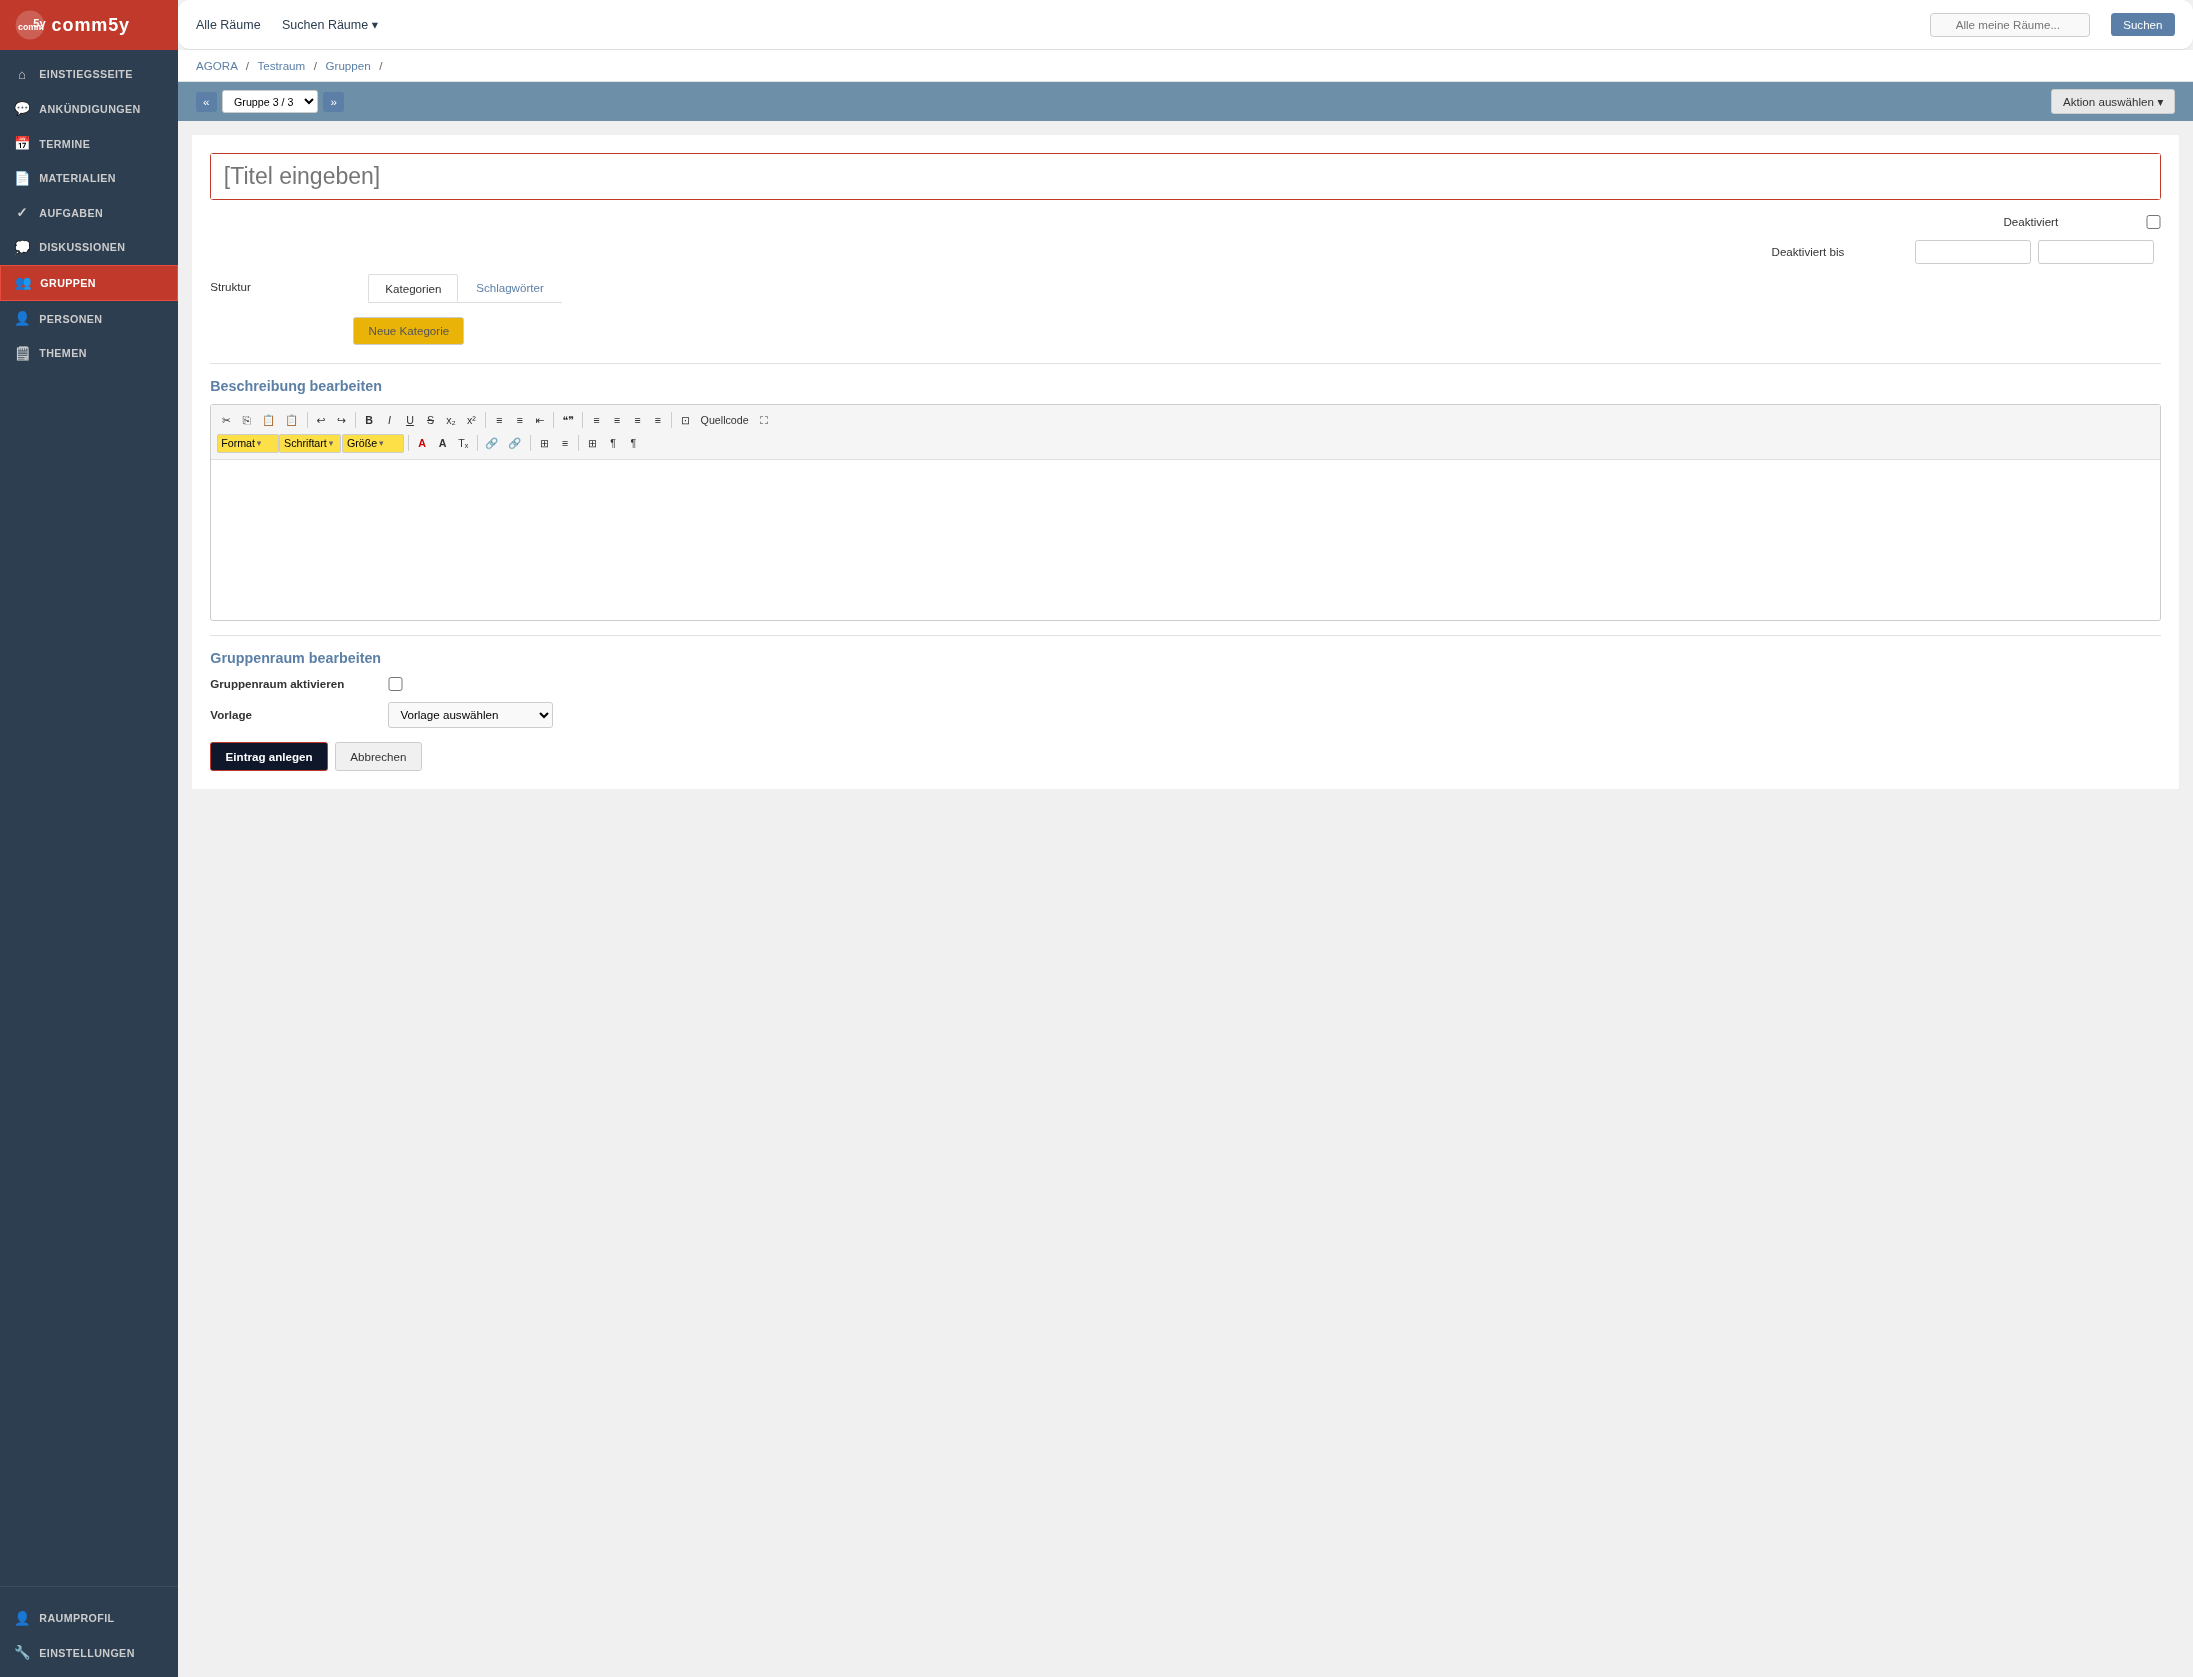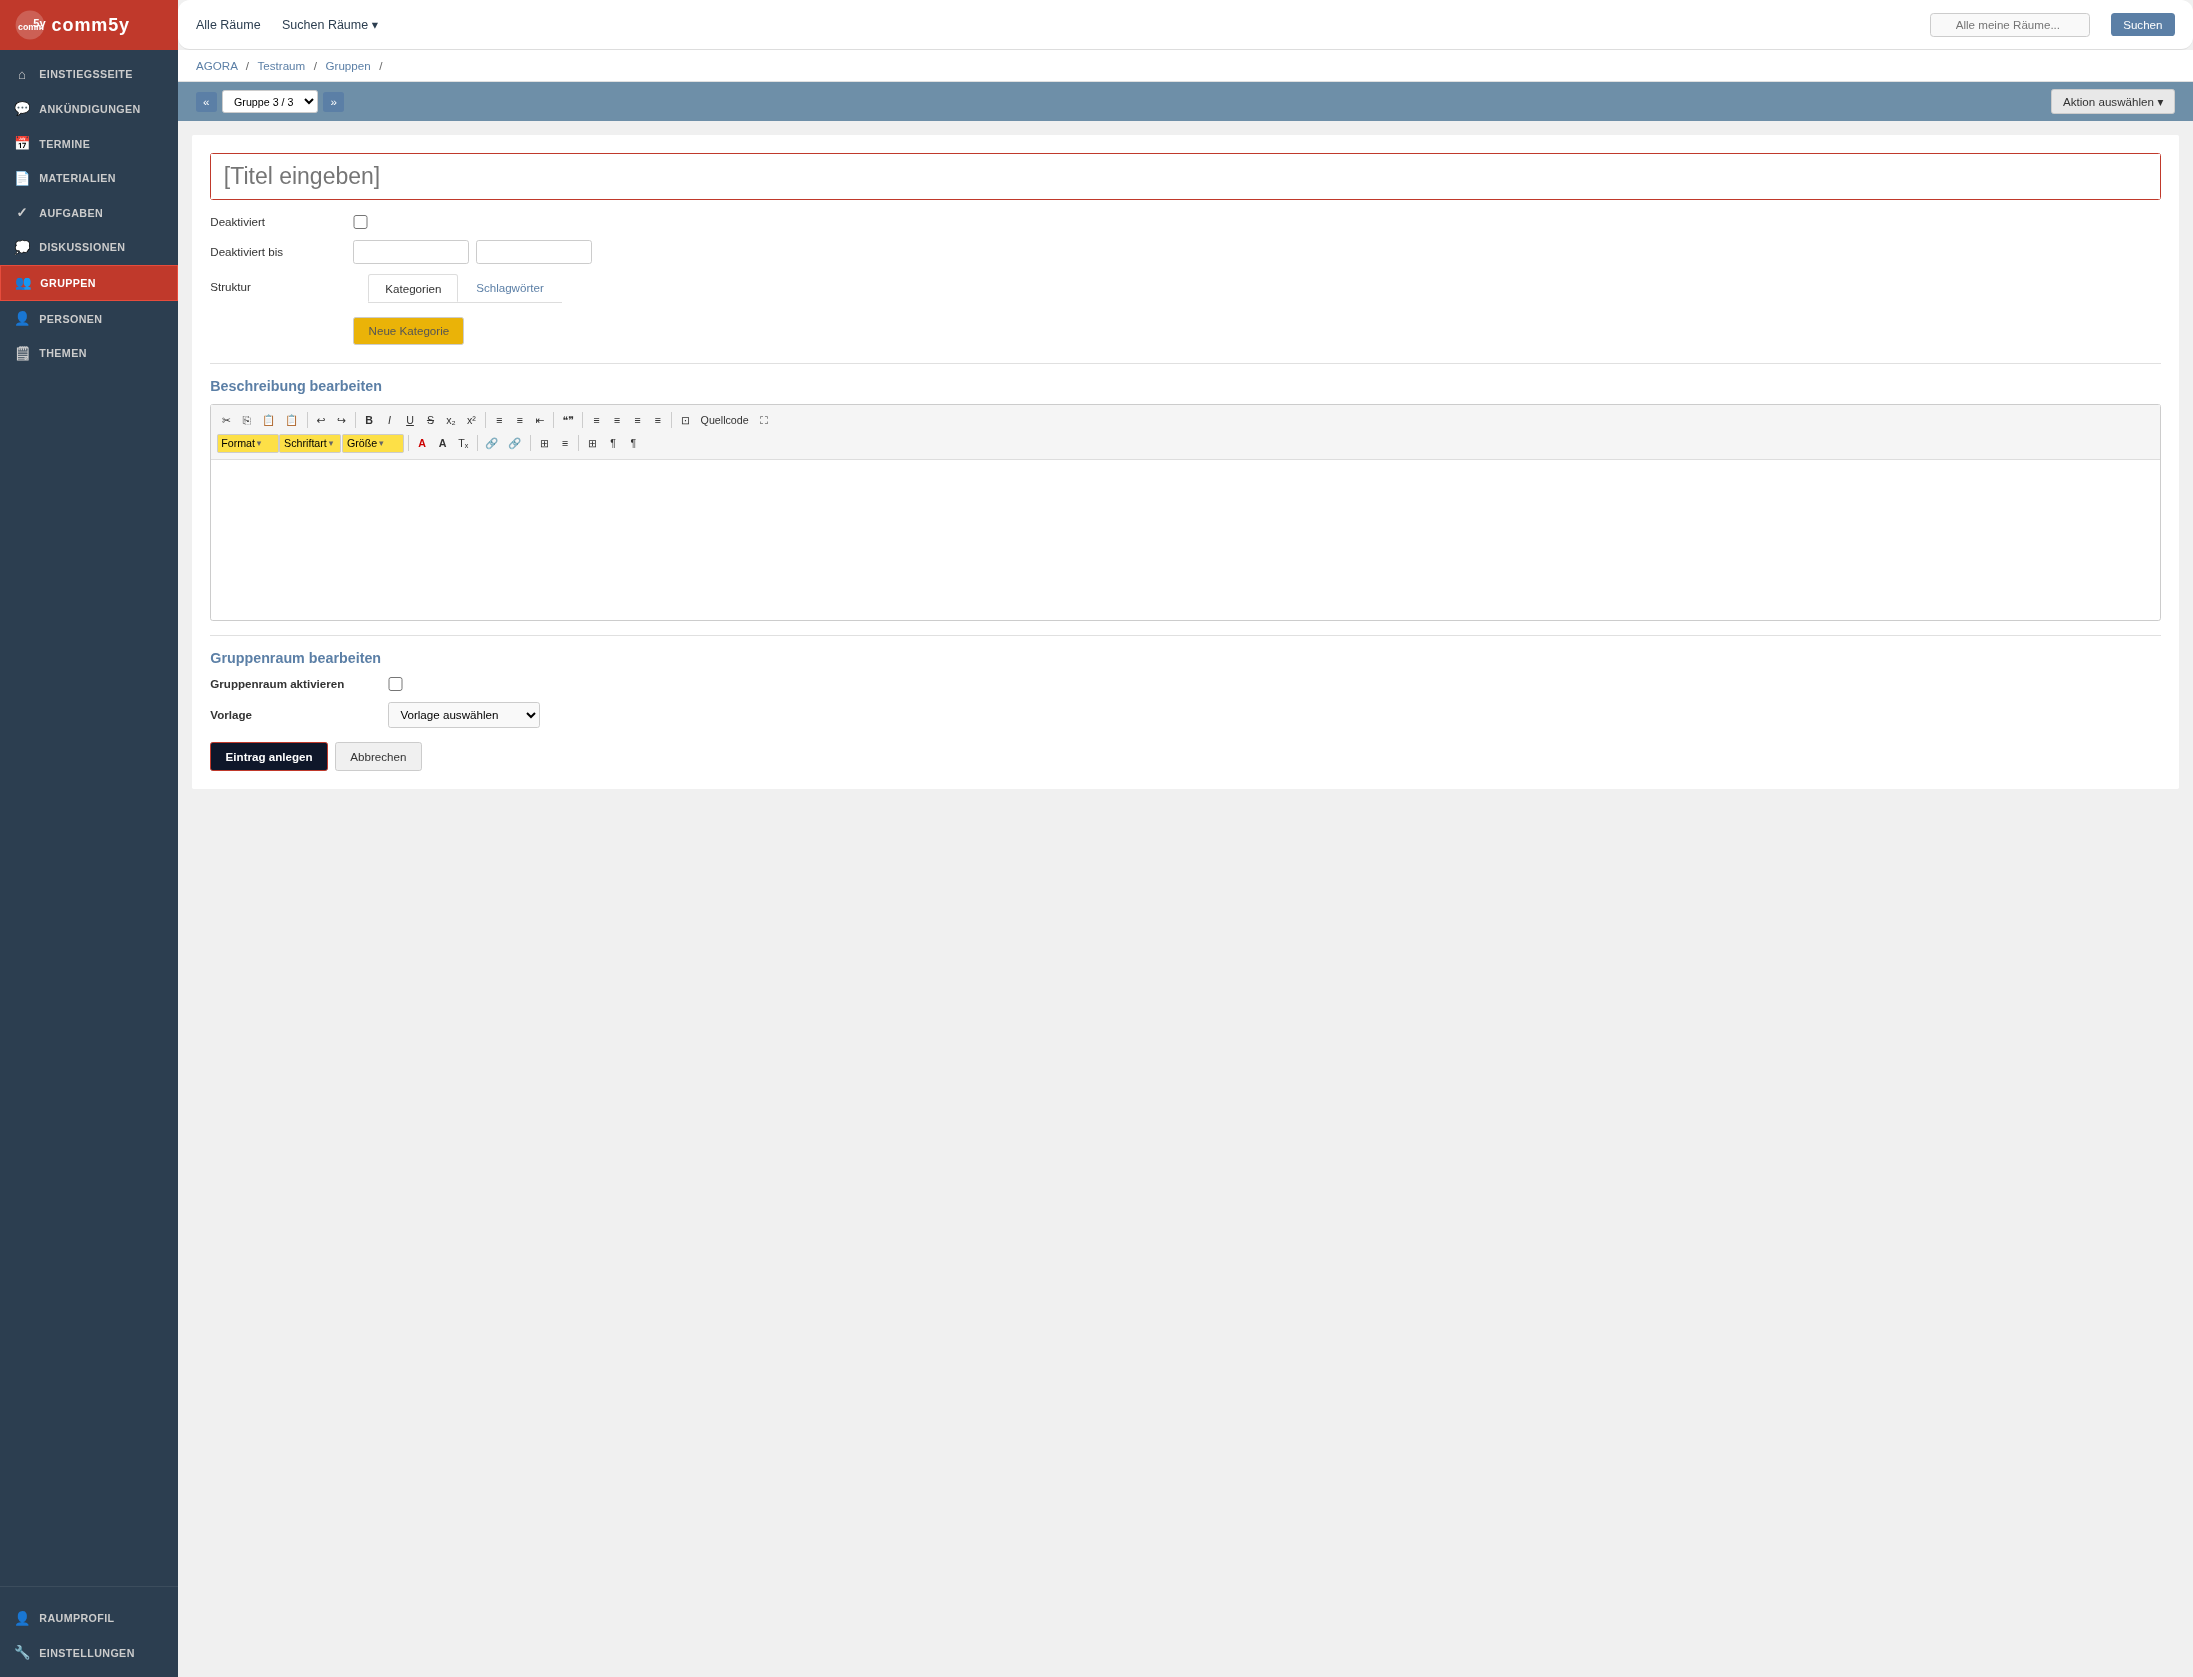--- a/index.html
+++ b/index.html
@@ -186,20 +186,21 @@
       padding: 9px 12.5px;
       font-family: Arial, sans-serif;
     }
 
     
     .form-row {
       display: flex;
       align-items: center;
       margin-bottom: 10.7px;
       font-size: 11.6px;
+      justify-content: flex-end;
     }
     .form-label {
       width: 143px;
       min-width: 143px;
       color: #333;
       font-weight: normal;
     }
     .form-checkbox { width: 14.3px; height: 14.3px; cursor: pointer; }
     .form-input-sm {
       border: 0.9px solid #ccc;
@@ -315,21 +316,21 @@
       font-size: 11.6px;
     }
     .gruppenraum-label { width: 178px; font-weight: bold; color: #333; }
     .vorlage-select {
       border: 0.9px solid #ccc;
       border-radius: 2.7px;
       padding: 4.5px 7.1px;
       font-size: 11.6px;
       background: #f9f9f9;
       cursor: pointer;
-      width: 152px;
+      width: 165px;
     }
 
     
     .btn-area { display: flex; gap: 7.1px; margin-top: 14.3px; }
     .btn-primary {
       background: #0f172a;
       color: #fff;
       border: 1.8px solid #c0392b;
       padding: 7.1px 14.3px;
       border-radius: 2.7px;

